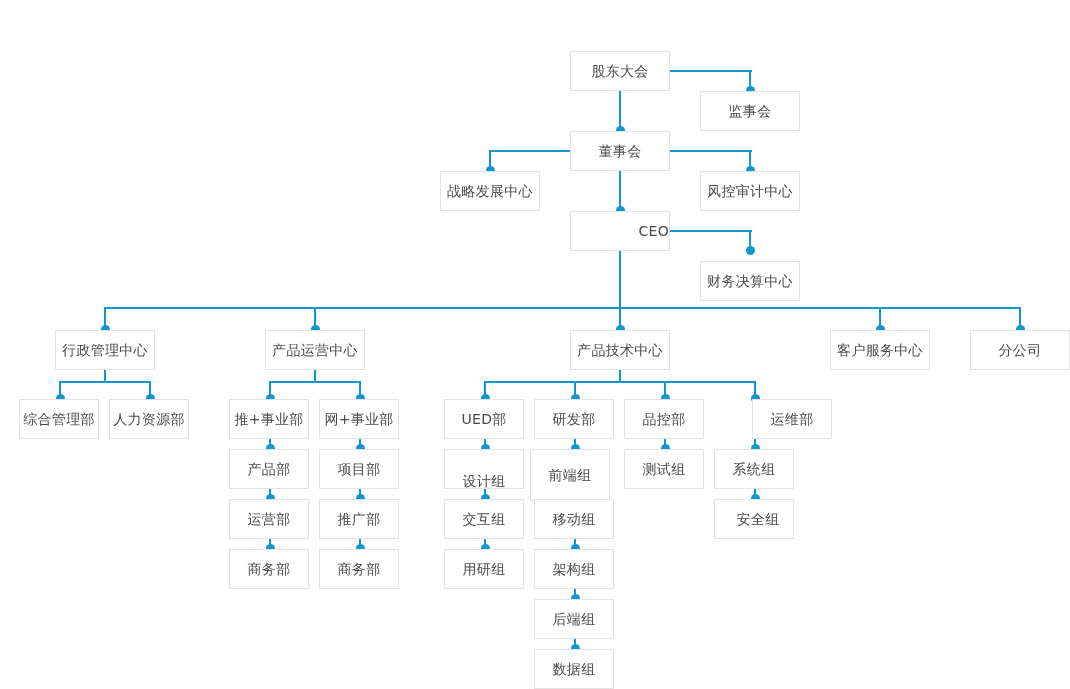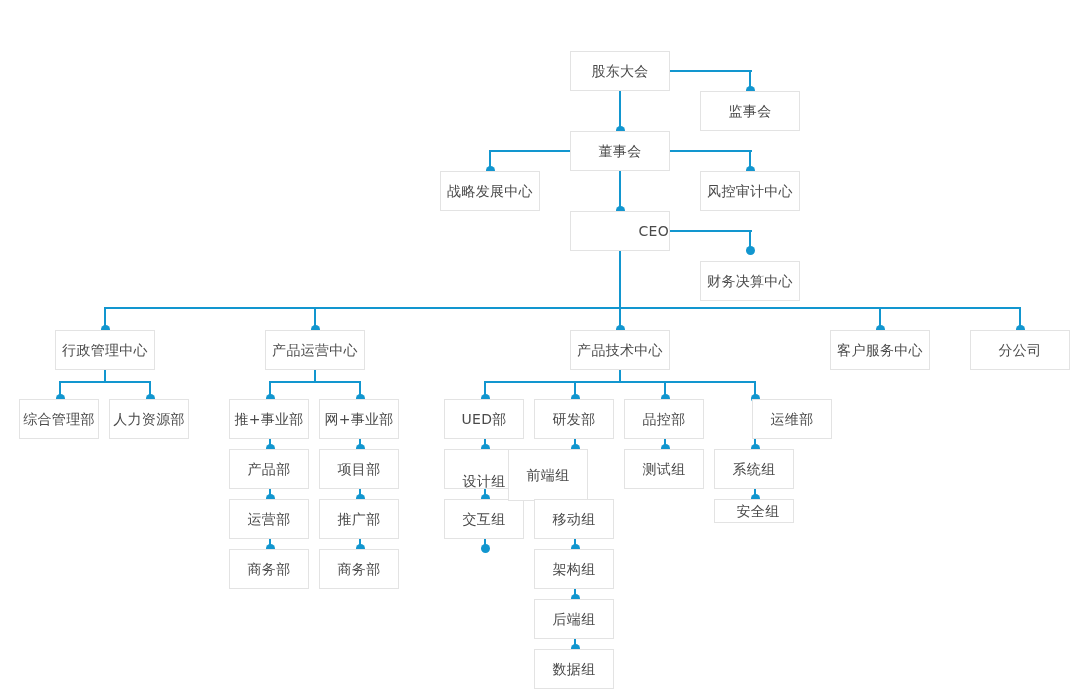--- a/index.html
+++ b/index.html
@@ -245,25 +245,28 @@
 
   <div class="node" style="left:444px; top:399px; width:80px; height:40px;">
     <span class="node-label">UED部</span>
   </div>
   <div class="node" style="left:444px; top:449px; width:80px; height:40px;align-items:flex-end;">
     <span class="node-label">设计组</span>
   </div>
   <div class="node" style="left:444px; top:499px; width:80px; height:40px;">
     <span class="node-label">交互组</span>
   </div>
+  <div class="node" style="left:444px; top:549px; width:80px; height:40px;">
+    <span class="node-label">用研组</span>
+  </div>
 
   <div class="node" style="left:534px; top:399px; width:80px; height:40px;">
     <span class="node-label">研发部</span>
   </div>
-  <div class="node" style="left:508px; top:449px; width:80px; height:52px;">
+  <div class="node" style="left:530px; top:449px; width:80px; height:52px;">
     <span class="node-label">前端组</span>
   </div>
   <div class="node" style="left:534px; top:499px; width:80px; height:40px;">
     <span class="node-label">移动组</span>
   </div>
   <div class="node" style="left:534px; top:549px; width:80px; height:40px;">
     <span class="node-label">架构组</span>
   </div>
   <div class="node" style="left:534px; top:599px; width:80px; height:40px;">
     <span class="node-label">后端组</span>
@@ -278,17 +281,17 @@
   <div class="node" style="left:624px; top:449px; width:80px; height:40px;">
     <span class="node-label">测试组</span>
   </div>
 
   <div class="node" style="left:752px; top:399px; width:80px; height:40px;">
     <span class="node-label">运维部</span>
   </div>
   <div class="node" style="left:714px; top:449px; width:80px; height:40px;">
     <span class="node-label">系统组</span>
   </div>
-  <div class="node" style="left:714px; top:499px; width:80px; height:24px;padding-left:8px;">
+  <div class="node" style="left:714px; top:499px; width:80px; height:40px;padding-left:8px;">
     <span class="node-label">安全组</span>
   </div>
 
 </div>
 
 </body></html>

